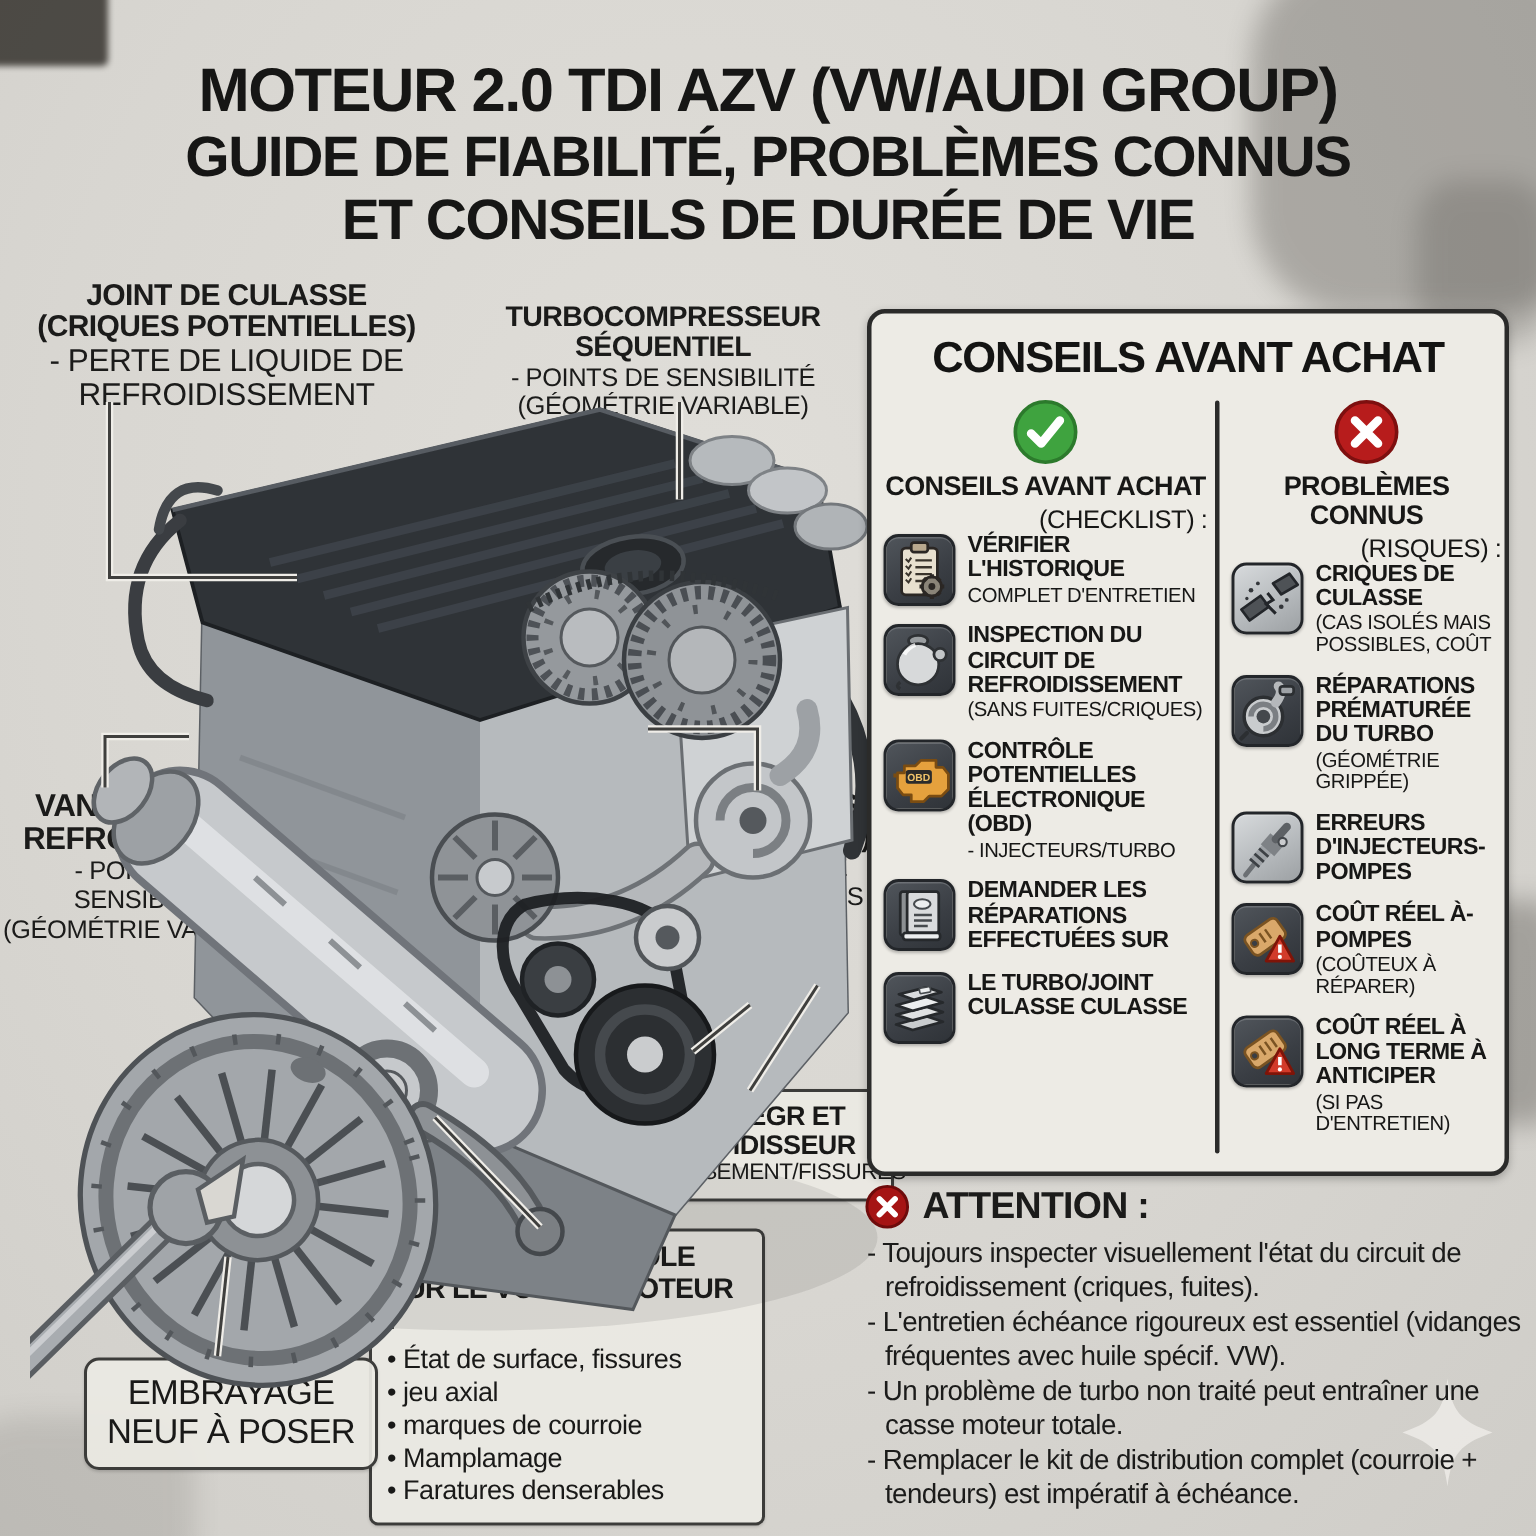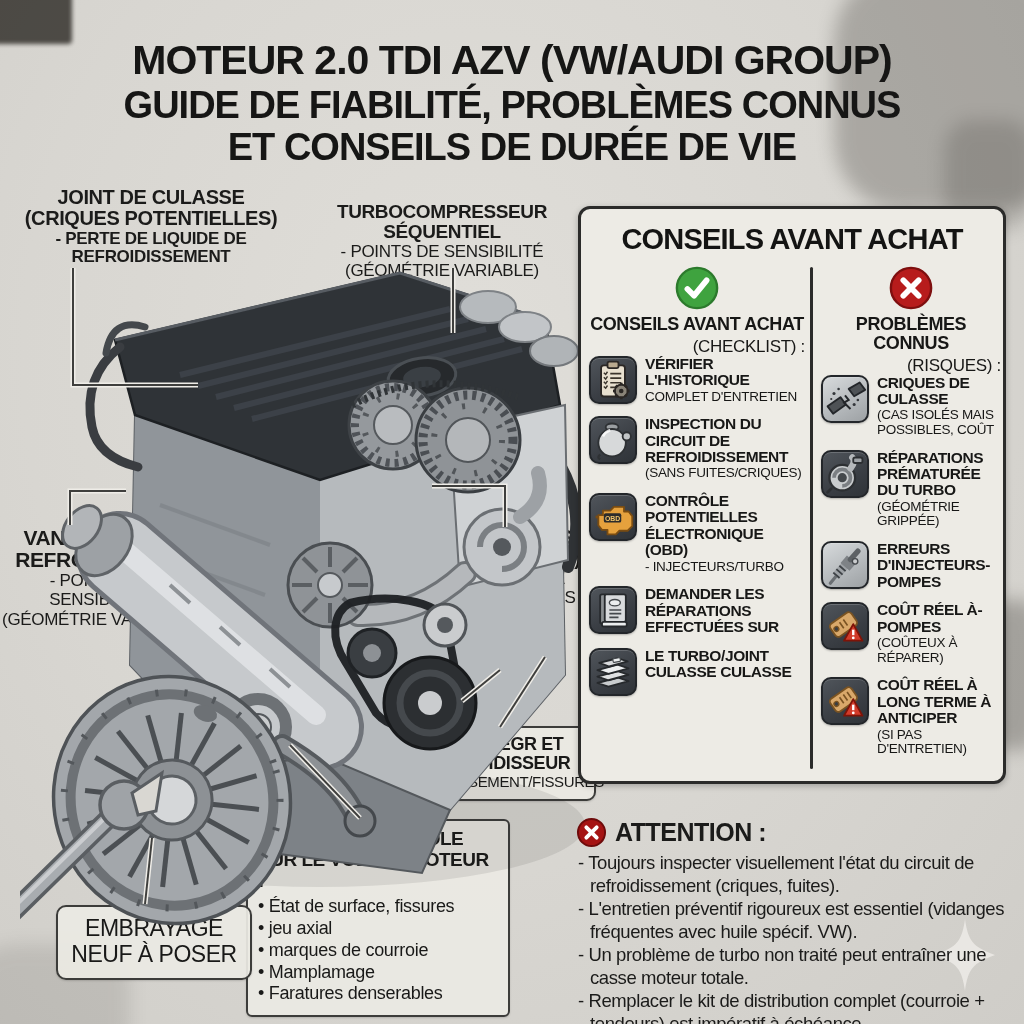--- a/index.html
+++ b/index.html
@@ -19,21 +19,21 @@
          color:#161615;letter-spacing:-1px;}
   .title .l1{font-size:41px;line-height:1.12;}
   .title .l2,.title .l3{font-size:38px;line-height:1.12;}
 
   
   .callout{position:absolute;text-align:center;color:#1b1b1a;}
   .co-title{font-weight:700;letter-spacing:-0.4px;line-height:1.05;}
   .co-sub{font-weight:400;letter-spacing:-0.3px;line-height:1.08;margin-top:1px;}
   .co-joint{left:0;top:187px;width:302px;}
   .co-joint .co-title{font-size:20px;}
-  .co-joint .co-sub{font-size:17px;font-weight:bold;}
+  .co-joint .co-sub{font-size:21px;}
   .co-turbo{left:298px;top:202px;width:288px;}
   .co-turbo .co-title{font-size:19px;}
   .co-turbo .co-sub{font-size:17px;}
   .co-egr{left:0;top:527px;width:198px;}
   .co-egr .co-title{font-size:21px;}
   .co-egr .co-sub{font-size:17px;}
   .co-inj{left:436px;top:527px;width:156px;}
   .co-inj .co-title{font-size:20px;}
   .co-inj .co-sub{font-size:17px;}
 
@@ -67,21 +67,21 @@
   .tile{width:48px;height:48px;border-radius:10px;flex:none;border:2px solid #23262a;box-sizing:border-box;
         display:flex;align-items:center;justify-content:center;box-shadow:inset 0 1px 0 rgba(255,255,255,.18),0 1px 2px rgba(0,0,0,.25);}
   .tile-dark{background:linear-gradient(150deg,#50555b 0%,#3a3e44 60%,#2f3338 100%);}
   .tile-light{background:linear-gradient(150deg,#d7dadc 0%,#b4b8bb 60%,#9da1a4 100%);}
   .itext{padding-top:0px;}
   .item-bold{font-weight:700;font-size:15.5px;line-height:1.06;letter-spacing:-0.4px;}
   .item-normal{font-weight:400;font-size:13.5px;line-height:1.08;letter-spacing:-0.3px;margin-top:1px;}
 
   
   .attention{position:absolute;left:576px;top:789px;width:448px;z-index:4;color:#1b1b1a;}
-  .att-head{display:flex;align-items:center;gap:8px;font-weight:700;font-size:25px;letter-spacing:-0.5px;margin-top:28px;}
+  .att-head{display:flex;align-items:center;gap:8px;font-weight:700;font-size:25px;letter-spacing:-0.5px;}
   .att-list{margin-top:4px;}
   .att-item{font-size:18.5px;line-height:1.24;letter-spacing:-0.4px;padding-left:14px;text-indent:-12px;}
 
   .watermark{position:absolute;left:925px;top:915px;opacity:.8;z-index:2;}
   svg{display:block;}
   .engine{position:absolute;left:20px;top:255px;z-index:1;}
 </style>
 </head>
 <body>
 <div class="stage">
@@ -491,21 +491,21 @@
   <div class="attention">
     <div class="att-head">
       <svg width="31" height="31" viewBox="0 0 48 48">
         <circle cx="24" cy="24" r="21" fill="#a51414" stroke="#6e0b0b" stroke-width="3"></circle>
         <path d="M16,16 L32,32 M32,16 L16,32" stroke="#ffffff" stroke-width="6" stroke-linecap="round"></path>
       </svg>
       <span>ATTENTION :</span>
     </div>
     <div class="att-list">
       <div class="att-item">- Toujours inspecter visuellement l'état du circuit de refroidissement (criques, fuites).</div>
-      <div class="att-item">- L'entretien préventif rigoureux est essentiel (vidanges fréquentes avec huile spécif. VW).</div>
+      <div class="att-item">- L'entretien échéance rigoureux est essentiel (vidanges fréquentes avec huile spécif. VW).</div>
       <div class="att-item">- Un problème de turbo non traité peut entraîner une casse moteur totale.</div>
       <div class="att-item">- Remplacer le kit de distribution complet (courroie + tendeurs) est impératif à échéance.</div>
     </div>
   </div>
 
   <svg class="watermark" width="80" height="80" viewBox="0 0 80 80">
     <path d="M40,4 C43,26 48,32 70,40 C48,48 43,54 40,76 C37,54 32,48 10,40 C32,32 37,26 40,4 Z" fill="#f4f2ee" opacity=".85"></path>
   </svg>
 
 </div>

